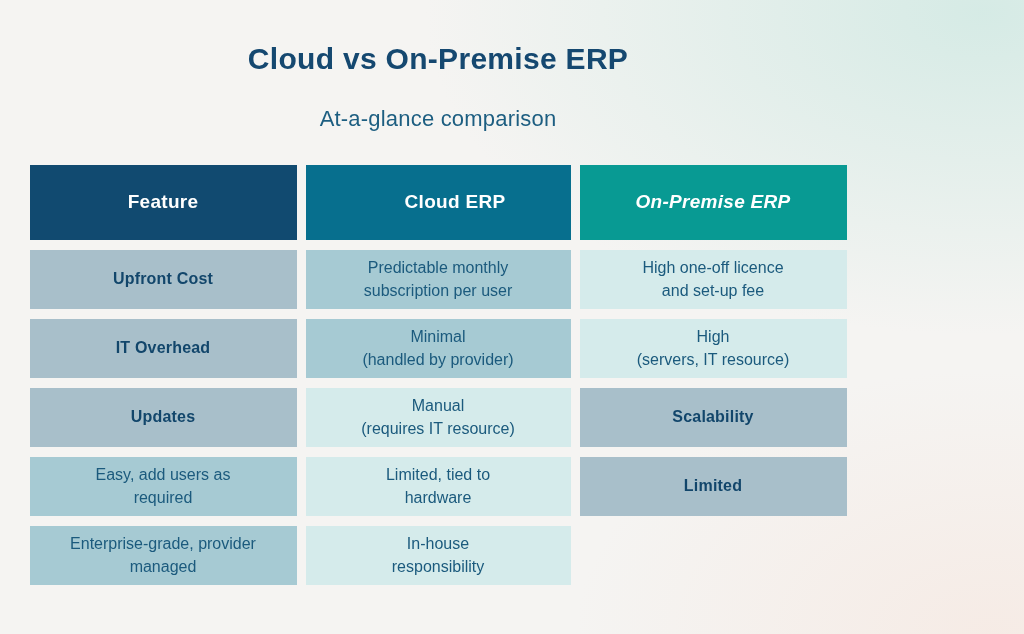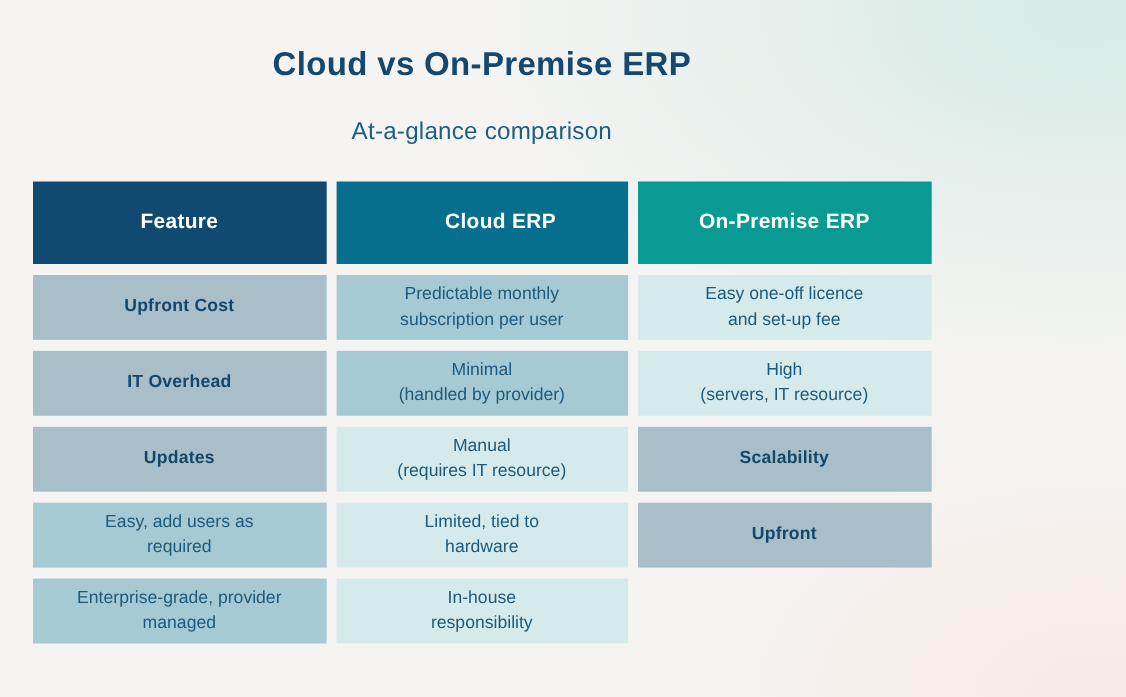--- a/index.html
+++ b/index.html
@@ -63,21 +63,21 @@
 
   .hcell {
     font-weight: bold;
     font-size: 19px;
     letter-spacing: 0.3px;
     color: var(--header-text, #ffffff);
   }
 
   .h-feature { background: var(--header-feature-bg, #114a70); }
   .h-cloud   { background: var(--header-cloud-bg,   #076f8e); padding-left: 48px; }
-  .h-onprem  { background: var(--header-onprem-bg,  #089a93); }
+  .h-onprem  { background: var(--header-onprem-bg,  #089a93); font-style: italic; }
 
   .f {
     background: var(--cell-feature-bg, #a8bfca);
     font-weight: bold;
     font-size: 16px;
     color: var(--feature-text, #12466b);
     letter-spacing: 0.2px;
   }
 
   .c {
@@ -106,39 +106,39 @@
 
   <div class="table">
 
     <div class="cell hcell h-feature">Feature</div>
     <div class="cell hcell h-cloud">Cloud ERP</div>
     <div class="cell hcell h-onprem">On-Premise ERP</div>
 
     <div class="cell f">Upfront Cost</div>
     <div class="cell c">Predictable monthly
 subscription per user</div>
-    <div class="cell o">Easy one-off licence
+    <div class="cell o">High one-off licence
 and set-up fee</div>
 
     <div class="cell f">IT Overhead</div>
     <div class="cell c">Minimal
 (handled by provider)</div>
     <div class="cell o">High
 (servers, IT resource)</div>
 
     <div class="cell f">Updates</div>
     <div class="cell o">Manual
 (requires IT resource)</div>
 
     <div class="cell f">Scalability</div>
     <div class="cell c">Easy, add users as
 required</div>
     <div class="cell o">Limited, tied to
 hardware</div>
 
-    <div class="cell f">Upfront</div>
+    <div class="cell f">Limited</div>
     <div class="cell c">Enterprise-grade, provider
 managed</div>
     <div class="cell o">In-house
 responsibility</div>
 
   </div>
 </div>
 
 </body></html>

